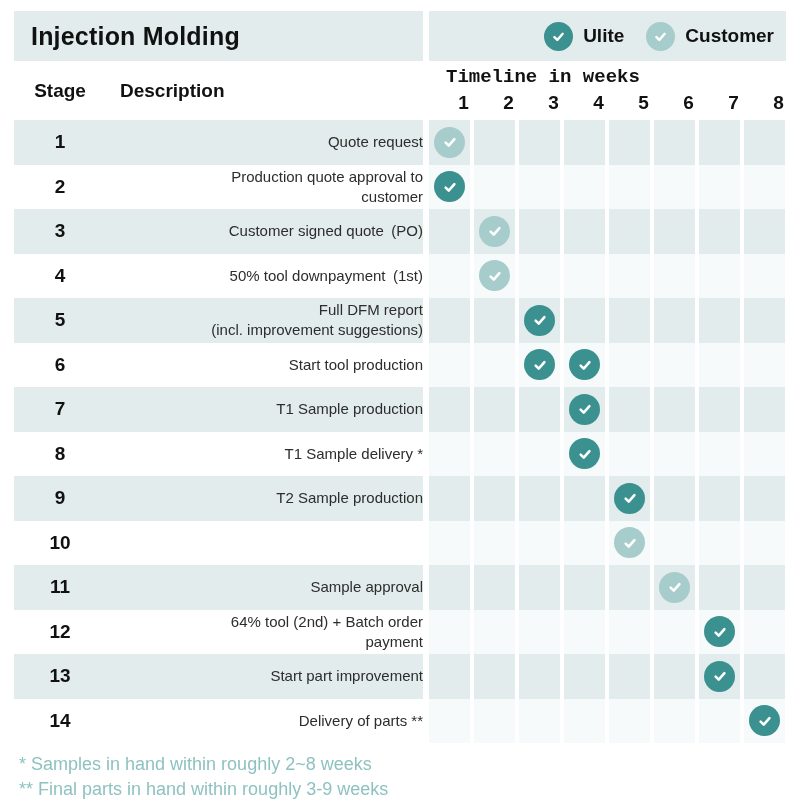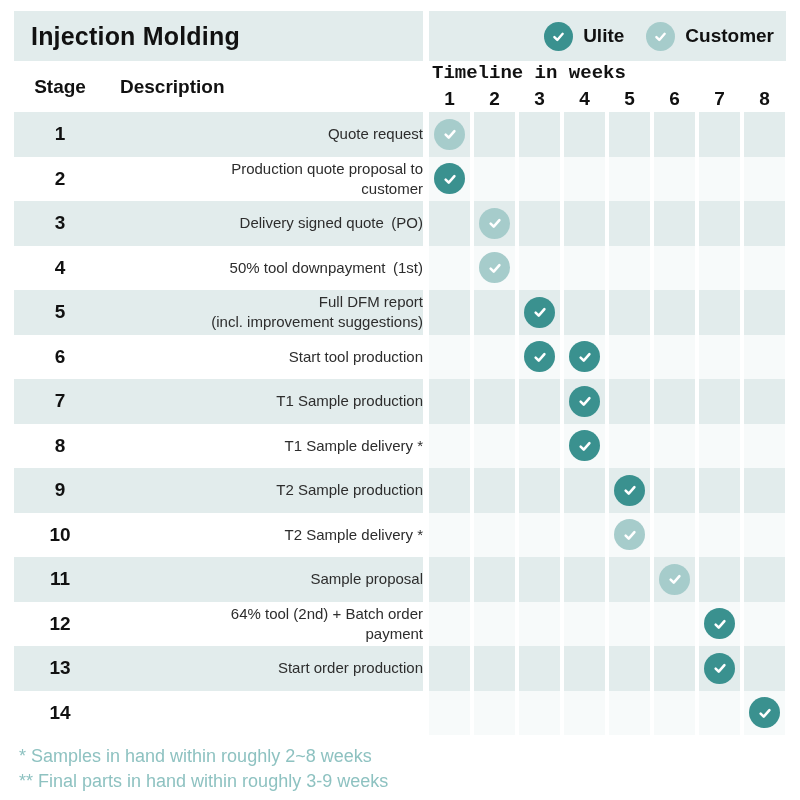--- a/index.html
+++ b/index.html
@@ -31,21 +31,21 @@
   .check{
     border-radius:50%;display:inline-flex;align-items:center;justify-content:center;
     flex:none;
   }
   .check svg{display:block;}
   .check.ulite{background:var(--ulite);}
   .check.customer{background:var(--customer);}
   .check.lg{width:29px;height:29px;}
   .check.md{width:31px;height:31px;}
 
-  .colhead-row{display:flex;gap:6px;height:51px;}
+  .colhead-row{display:flex;gap:20px;height:59px;}
   .colhead-left{width:409px;flex:none;display:flex;align-items:center;box-sizing:border-box;}
   .stage-col{width:92px;text-align:center;flex:none;}
   .desc-col{flex:1;padding-left:14px;box-sizing:border-box;}
   .colhead-left .hdr{font-size:19px;font-weight:bold;color:#111;}
   .colhead-right{flex:1;display:flex;flex-direction:column;justify-content:flex-end;}
   .tiw{font-size:19px;font-weight:bold;color:#111;padding-left:3px;height:26px;line-height:26px;font-family:Liberation Mono, monospace;}
   .weeknums{display:flex;gap:4px;height:30px;}
   .weeknum{width:41px;flex:none;text-align:center;font-size:19px;font-weight:bold;color:#111;line-height:26px;}
 
   .table-body{display:flex;flex-direction:column;}
@@ -131,21 +131,21 @@
         <div class="week-cell"></div>
         <div class="week-cell"></div>
         <div class="week-cell"></div>
         <div class="week-cell"></div>
         <div class="week-cell"></div>
       </div>
   </div>
     <div class="row plain">
     <div class="left-block">
       <div class="stage-cell">2</div>
-      <div class="desc-cell">Production quote proposal to
+      <div class="desc-cell">Production quote approval to
 customer</div>
     </div>
     <div class="weeks-block">
         <div class="week-cell">
           <span class="check md ulite">
             <svg width="18" height="18" viewBox="0 0 24 24">
               <path d="M6.2 12.8l4.1 4.1 7.6-8.7" stroke="#ffffff" stroke-width="3.4" fill="none" stroke-linecap="round" stroke-linejoin="round"></path>
             </svg>
           </span>
         </div>
@@ -154,21 +154,21 @@
         <div class="week-cell"></div>
         <div class="week-cell"></div>
         <div class="week-cell"></div>
         <div class="week-cell"></div>
         <div class="week-cell"></div>
       </div>
   </div>
     <div class="row shaded">
     <div class="left-block">
       <div class="stage-cell">3</div>
-      <div class="desc-cell">Delivery signed quote (PO)</div>
+      <div class="desc-cell">Customer signed quote (PO)</div>
     </div>
     <div class="weeks-block">
         <div class="week-cell"></div>
         <div class="week-cell">
           <span class="check md customer">
             <svg width="18" height="18" viewBox="0 0 24 24">
               <path d="M6.2 12.8l4.1 4.1 7.6-8.7" stroke="#ffffff" stroke-width="3.4" fill="none" stroke-linecap="round" stroke-linejoin="round"></path>
             </svg>
           </span>
         </div>
@@ -315,21 +315,20 @@
           </span>
         </div>
         <div class="week-cell"></div>
         <div class="week-cell"></div>
         <div class="week-cell"></div>
       </div>
   </div>
     <div class="row plain">
     <div class="left-block">
       <div class="stage-cell">10</div>
-      <div class="desc-cell">T2 Sample delivery *</div>
     </div>
     <div class="weeks-block">
         <div class="week-cell"></div>
         <div class="week-cell"></div>
         <div class="week-cell"></div>
         <div class="week-cell"></div>
         <div class="week-cell">
           <span class="check md customer">
             <svg width="18" height="18" viewBox="0 0 24 24">
               <path d="M6.2 12.8l4.1 4.1 7.6-8.7" stroke="#ffffff" stroke-width="3.4" fill="none" stroke-linecap="round" stroke-linejoin="round"></path>
@@ -337,21 +336,21 @@
           </span>
         </div>
         <div class="week-cell"></div>
         <div class="week-cell"></div>
         <div class="week-cell"></div>
       </div>
   </div>
     <div class="row shaded">
     <div class="left-block">
       <div class="stage-cell">11</div>
-      <div class="desc-cell">Sample proposal</div>
+      <div class="desc-cell">Sample approval</div>
     </div>
     <div class="weeks-block">
         <div class="week-cell"></div>
         <div class="week-cell"></div>
         <div class="week-cell"></div>
         <div class="week-cell"></div>
         <div class="week-cell"></div>
         <div class="week-cell">
           <span class="check md customer">
             <svg width="18" height="18" viewBox="0 0 24 24">
@@ -382,21 +381,21 @@
               <path d="M6.2 12.8l4.1 4.1 7.6-8.7" stroke="#ffffff" stroke-width="3.4" fill="none" stroke-linecap="round" stroke-linejoin="round"></path>
             </svg>
           </span>
         </div>
         <div class="week-cell"></div>
       </div>
   </div>
     <div class="row shaded">
     <div class="left-block">
       <div class="stage-cell">13</div>
-      <div class="desc-cell">Start order production</div>
+      <div class="desc-cell">Start part improvement</div>
     </div>
     <div class="weeks-block">
         <div class="week-cell"></div>
         <div class="week-cell"></div>
         <div class="week-cell"></div>
         <div class="week-cell"></div>
         <div class="week-cell"></div>
         <div class="week-cell"></div>
         <div class="week-cell">
           <span class="check md ulite">
@@ -404,20 +403,21 @@
               <path d="M6.2 12.8l4.1 4.1 7.6-8.7" stroke="#ffffff" stroke-width="3.4" fill="none" stroke-linecap="round" stroke-linejoin="round"></path>
             </svg>
           </span>
         </div>
         <div class="week-cell"></div>
       </div>
   </div>
     <div class="row plain">
     <div class="left-block">
       <div class="stage-cell">14</div>
+      <div class="desc-cell">Delivery of parts **</div>
     </div>
     <div class="weeks-block">
         <div class="week-cell"></div>
         <div class="week-cell"></div>
         <div class="week-cell"></div>
         <div class="week-cell"></div>
         <div class="week-cell"></div>
         <div class="week-cell"></div>
         <div class="week-cell"></div>
         <div class="week-cell">

